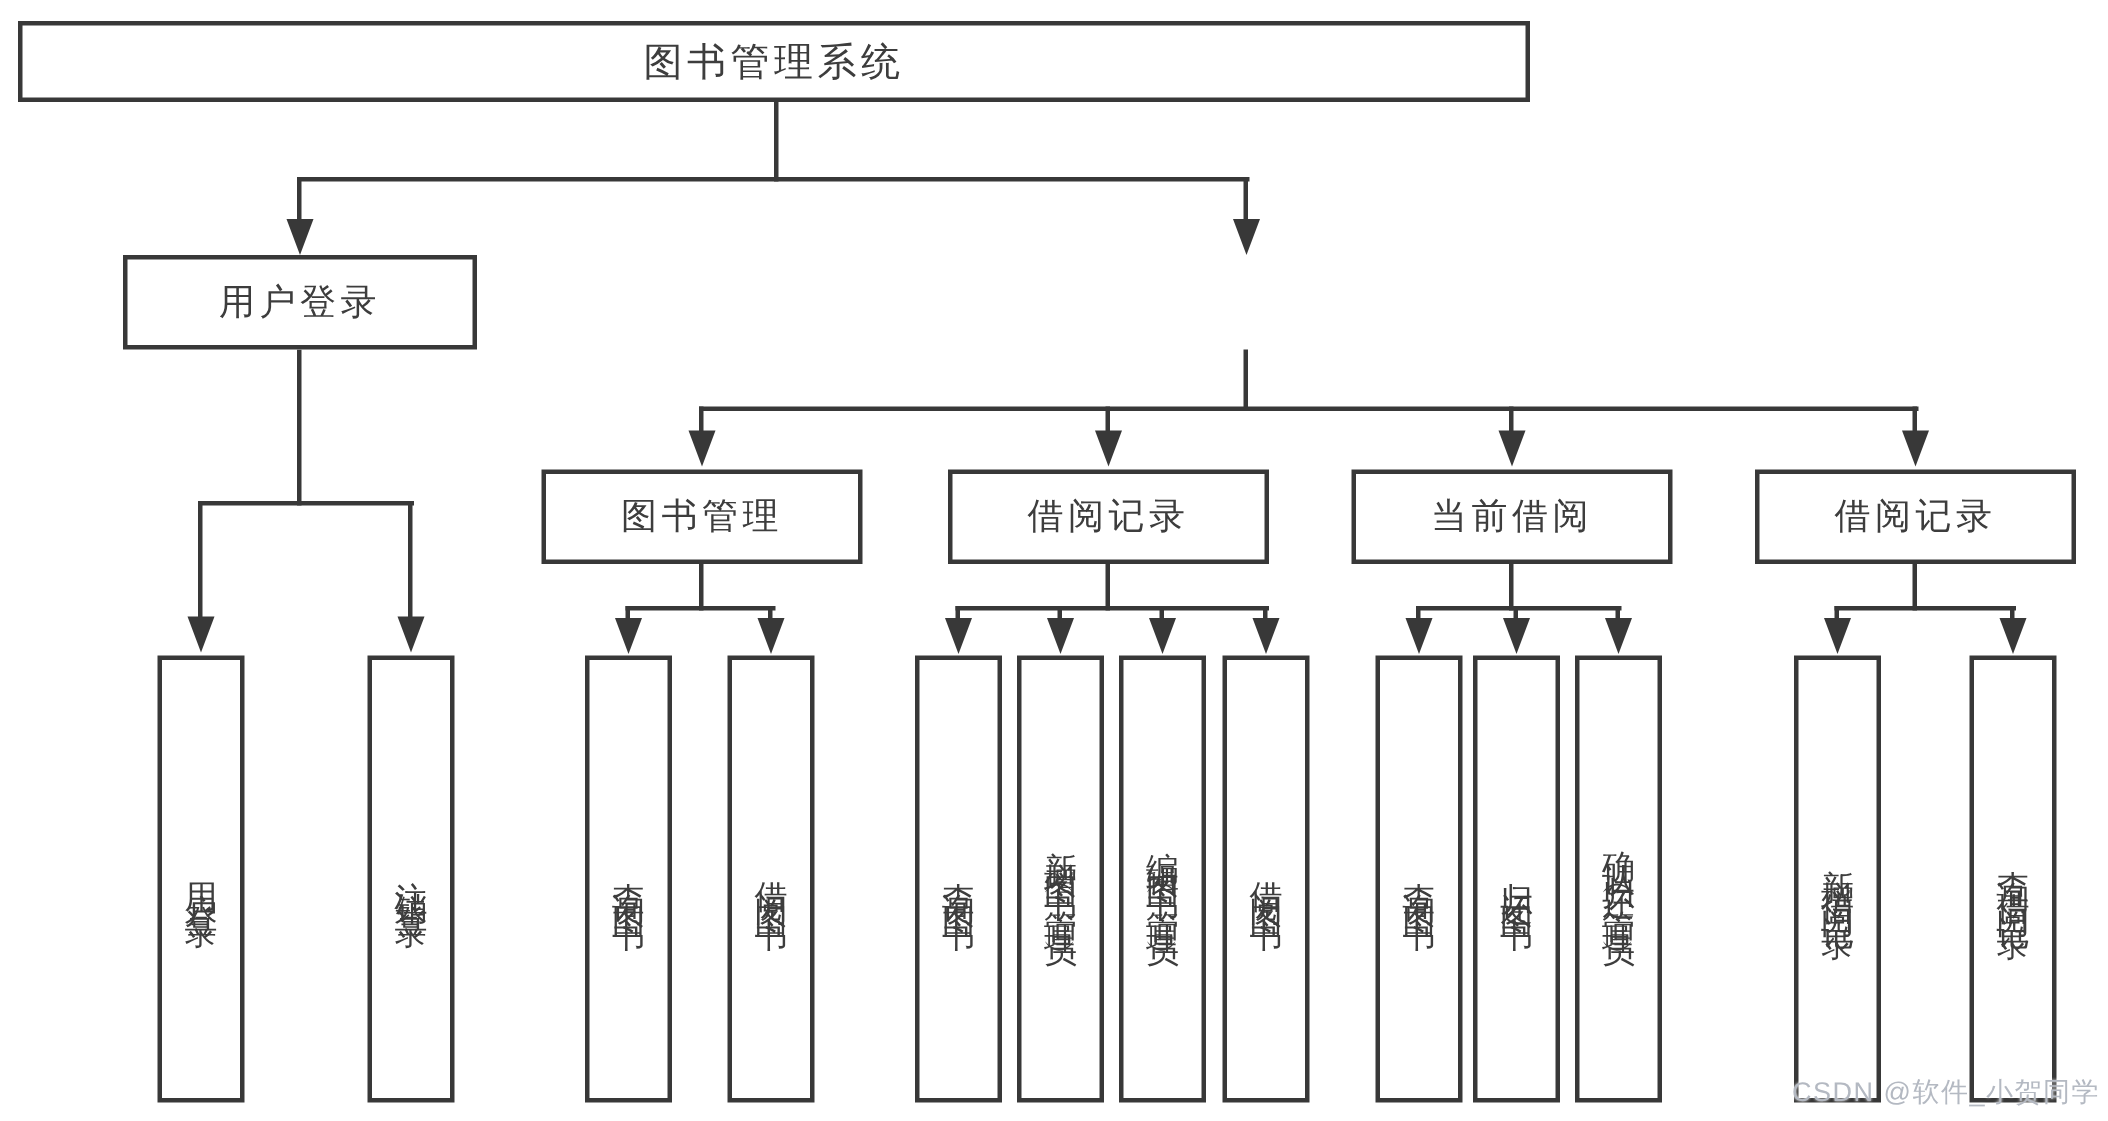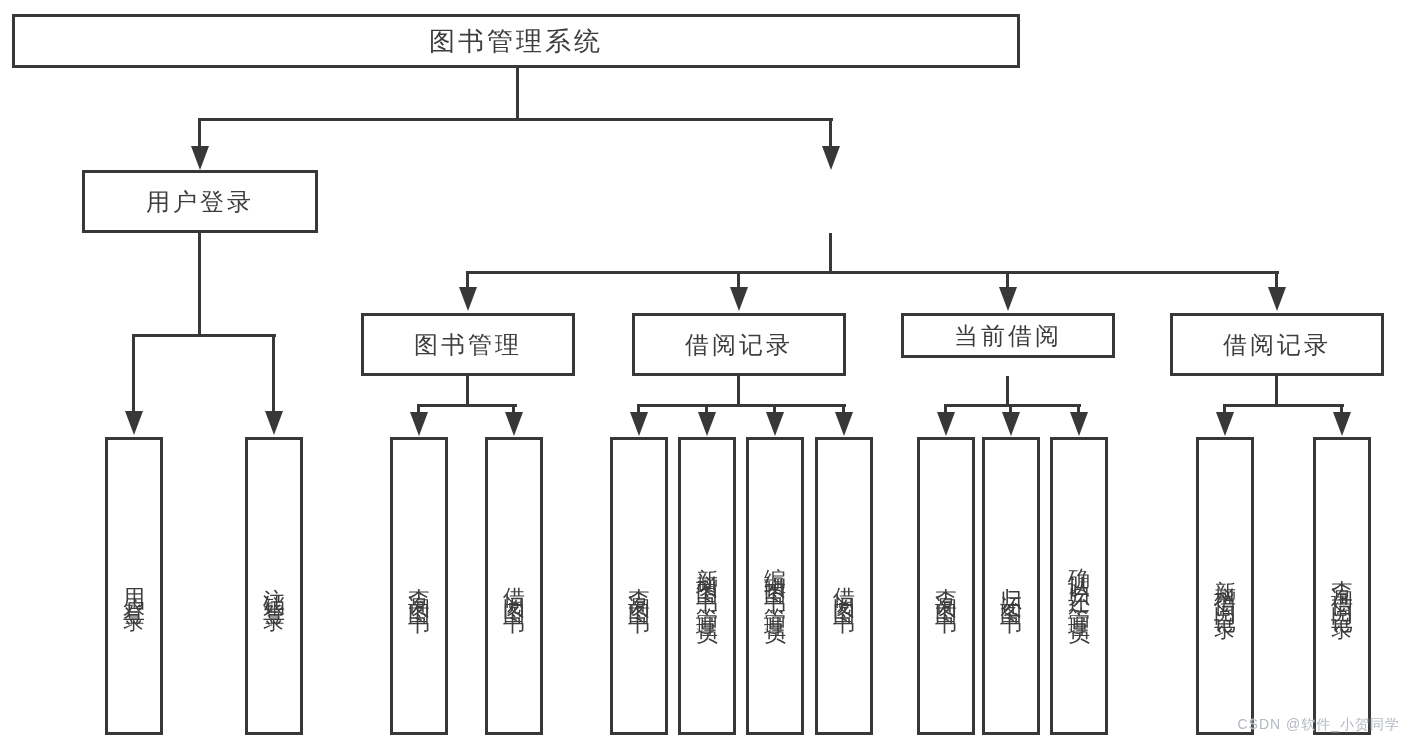--- a/index.html
+++ b/index.html
@@ -29,21 +29,21 @@
   .vl,.hl{position:absolute;background:var(--line);}
   .vl{width:3px;}
   .hl{height:3px;}
   .arrow{
     position:absolute;width:0;height:0;
     border-left:9px solid transparent;border-right:9px solid transparent;
     border-top:24px solid var(--line);
   }
   .watermark{
     position:absolute;left:1148px;top:716px;width:252px;
-    font-size:14px;letter-spacing:1px;color:var(--wm);
+    font-size:18px;letter-spacing:1px;color:var(--wm);
     text-align:right;white-space:nowrap;z-index:5;
     text-shadow:0 0 2px #ffffff;
   }
 </style>
 </head>
 <body>
 
 <div class="canvas">
 
   <div class="vl" style="left:516px;top:68px;height:53px"></div>
@@ -104,21 +104,21 @@
   <div class="arrow" style="left:1216px;top:412px"></div>
   <div class="vl" style="left:1340px;top:404px;height:12px"></div>
   <div class="arrow" style="left:1333px;top:412px"></div>
 
   <div class="node h root" style="left:12px;top:14px;width:1008px;height:54px">图书管理系统</div>
 
   <div class="node h" style="left:82px;top:170px;width:236px;height:63px">用户登录</div>
 
   <div class="node h" style="left:361px;top:313px;width:214px;height:63px">图书管理</div>
   <div class="node h" style="left:632px;top:313px;width:214px;height:63px">借阅记录</div>
-  <div class="node h" style="left:901px;top:313px;width:214px;height:45px">当前借阅</div>
+  <div class="node h" style="left:901px;top:313px;width:214px;height:63px">当前借阅</div>
   <div class="node h" style="left:1170px;top:313px;width:214px;height:63px">借阅记录</div>
 
   <div class="node v" style="left:105px;top:437px;width:58px;height:298px">用户登录</div>
   <div class="node v" style="left:245px;top:437px;width:58px;height:298px">注销登录</div>
 
   <div class="node v" style="left:390px;top:437px;width:58px;height:298px">查询图书</div>
   <div class="node v" style="left:485px;top:437px;width:58px;height:298px">借阅图书</div>
 
   <div class="node v" style="left:610px;top:437px;width:58px;height:298px">查询图书</div>
   <div class="node v" style="left:678px;top:437px;width:58px;height:298px">新增图书（管理员）</div>

